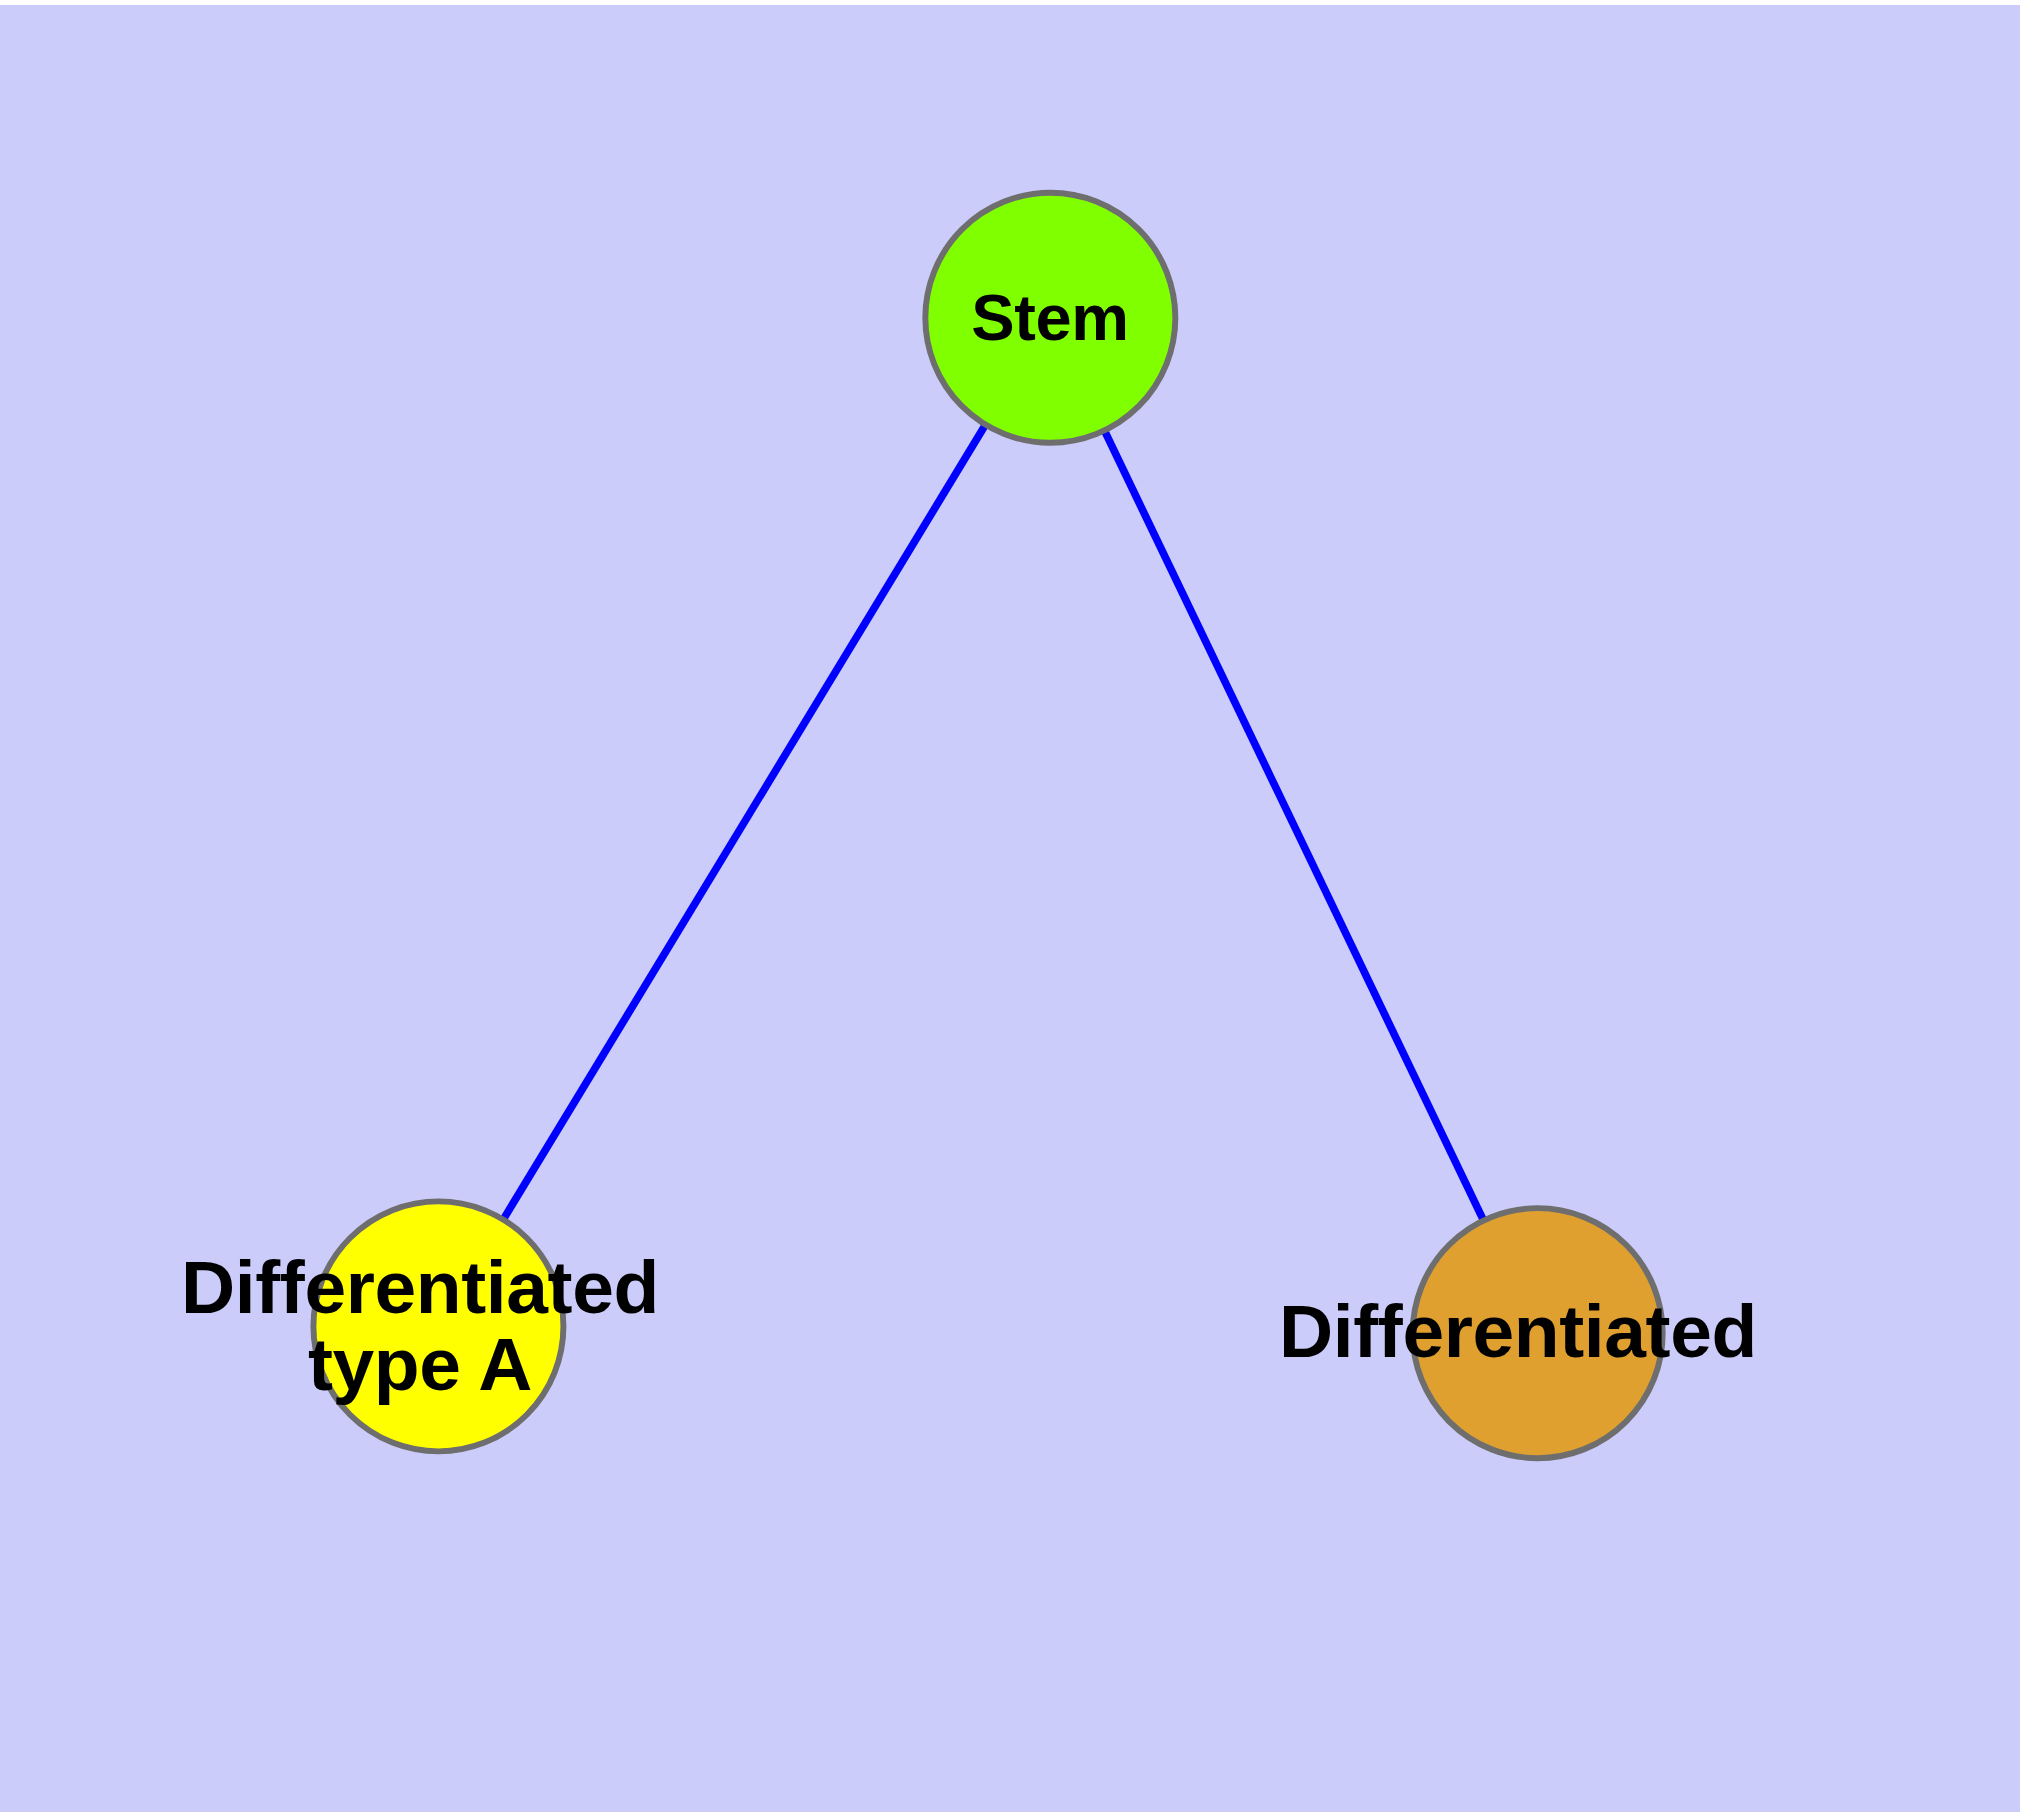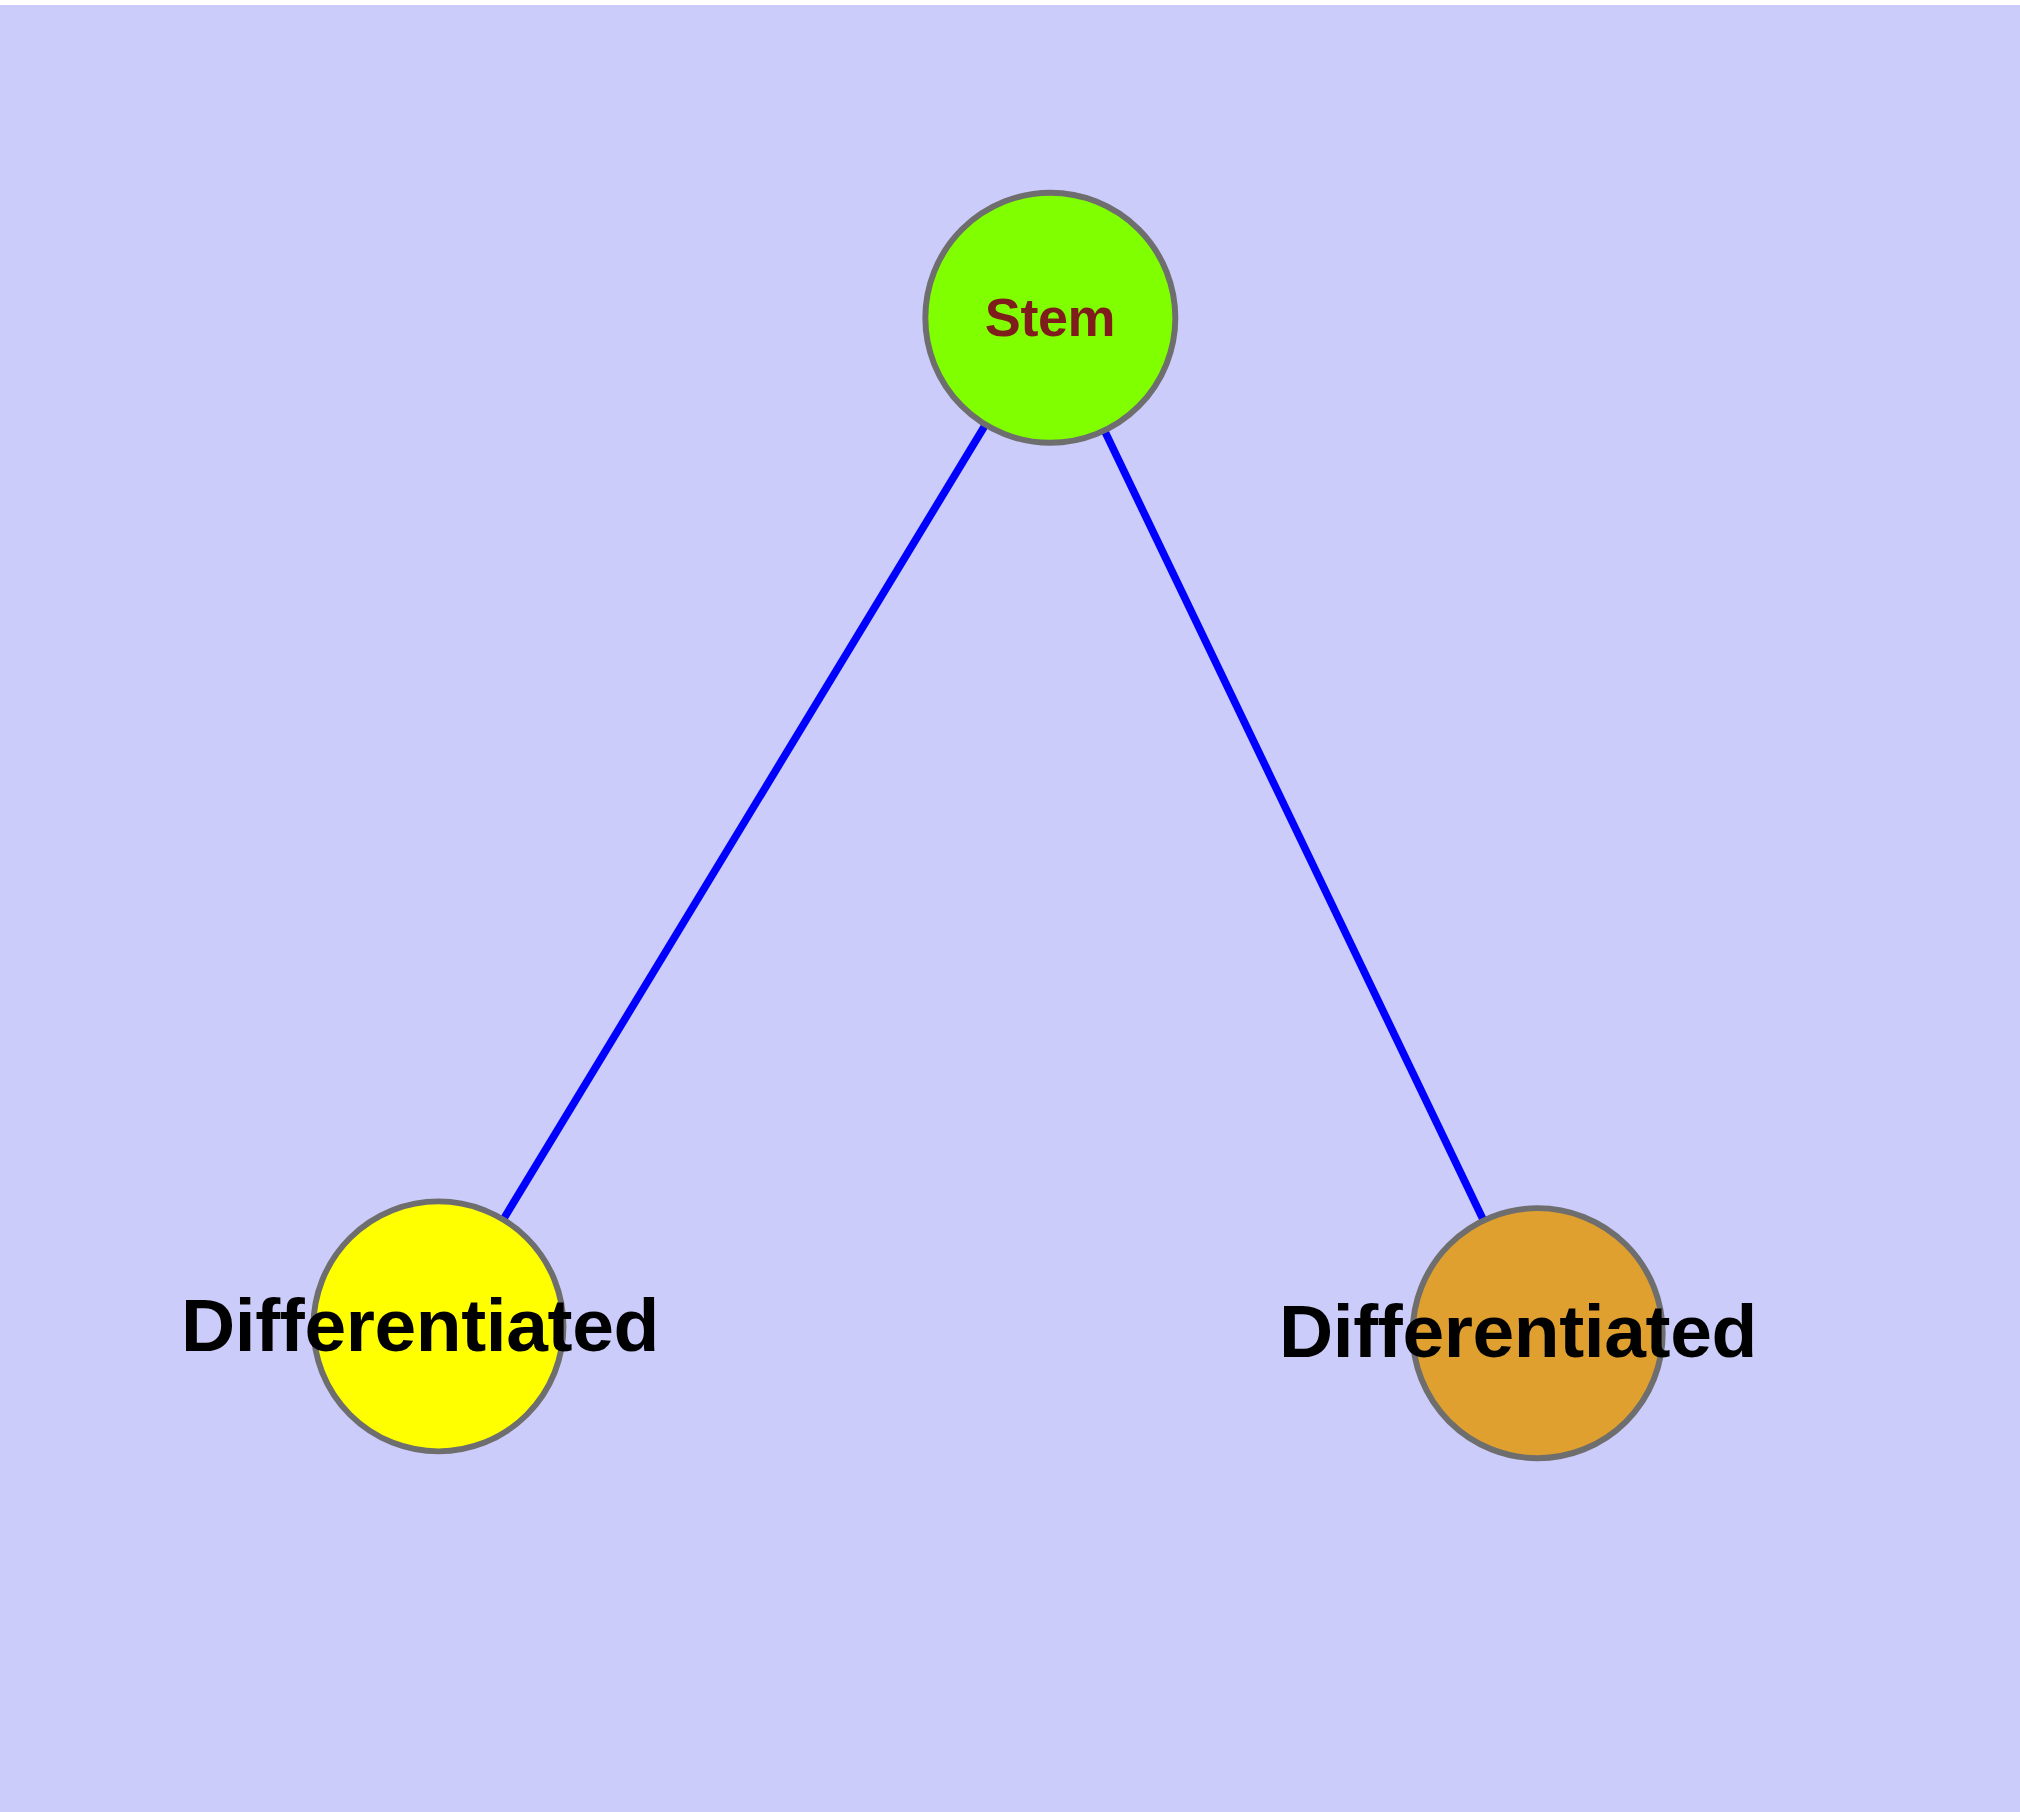--- a/index.html
+++ b/index.html
@@ -78,20 +78,20 @@
       <line id="edge-stem-b" x1="1303.0405772079343" y1="508.4271504262704" x2="1749.9594227920657" y2="1439.5728495737296" stroke="#0000ff" stroke-width="9" stroke-linecap="butt"></line>
     </g>
 
     <g>
       <circle id="node-stem" cx="1239" cy="375" r="147.5" fill="#80ff00" stroke="#6e6e6e" stroke-width="7"></circle>
       <circle id="node-diff-a" cx="517" cy="1565" r="147.5" fill="#ffff00" stroke="#6e6e6e" stroke-width="7"></circle>
       <circle id="node-diff-b" cx="1814" cy="1573" r="147.5" fill="#e0a030" stroke="#6e6e6e" stroke-width="7"></circle>
     </g>
   </svg>
 
-  <div class="node-label" id="label-stem" style="font-size: 54px; color: #7f1d1d;">Stem</div>
+  <div class="node-label" id="label-stem" style="font-size: 65px; color: #000000;">Stem</div>
 
-  <div class="node-label" id="label-type-a" style="font-size: 75px; color: rgb(0, 0, 0);"><span>Differentiated</span><br></div>
+  <div class="node-label" id="label-type-a" style="font-size: 75px; color: rgb(0, 0, 0);"><span>Differentiated</span><br><span>type A</span></div>
 
   <div class="node-label" id="label-type-b" style="font-size: 75px; color: rgb(0, 0, 0);"><span>Differentiated</span><br></div>
 
 </div>
 
 
 </body></html>

